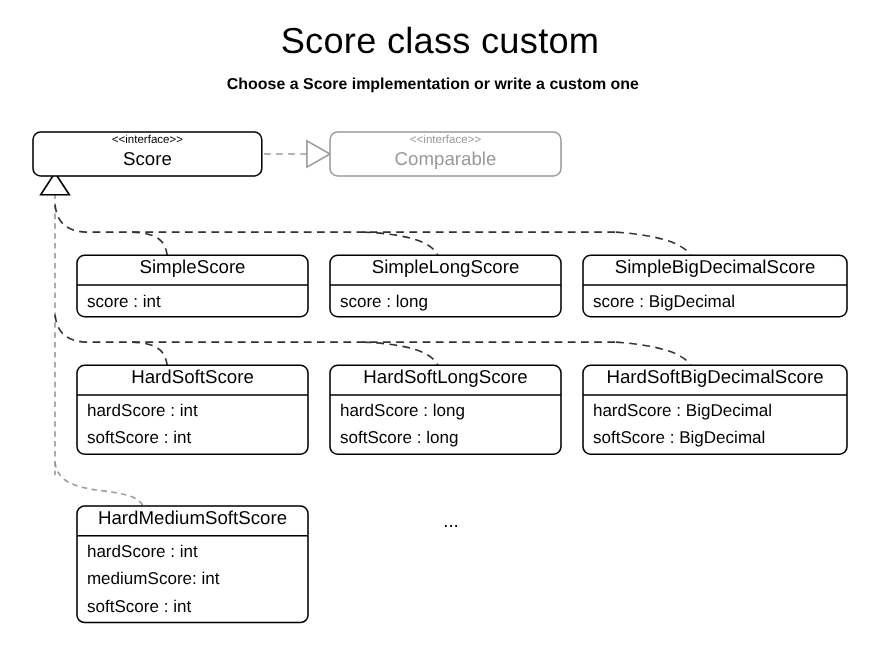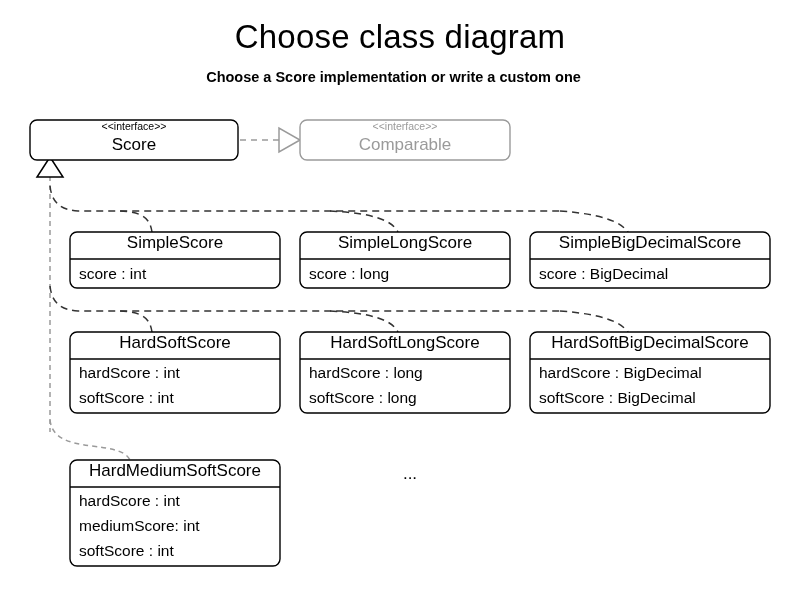--- a/index.html
+++ b/index.html
@@ -114,21 +114,21 @@
     stroke: #9a9a9a;
     stroke-width: 1.5;
     stroke-linejoin: miter;
   }
 </style>
 </head>
 <body>
 
 <div id="page">
 
-  <div id="diagram-title">Choose class diagram</div>
+  <div id="diagram-title">Score class custom</div>
   <div id="diagram-subtitle">Choose a Score implementation or write a custom one</div>
 
   <svg class="canvas" viewBox="0 0 800 600" xmlns="http://www.w3.org/2000/svg">
 
     <g>
 
       <path class="link-dashed-gray" d="M 50 176 L 50 432"></path>
 
       <path class="link-dashed-black" d="M 50 186 C 52 204, 62 210, 78 211 L 560 211"></path>
       <path class="link-dashed-black" d="M 120 211 C 142 212, 150 218, 152 232"></path>

